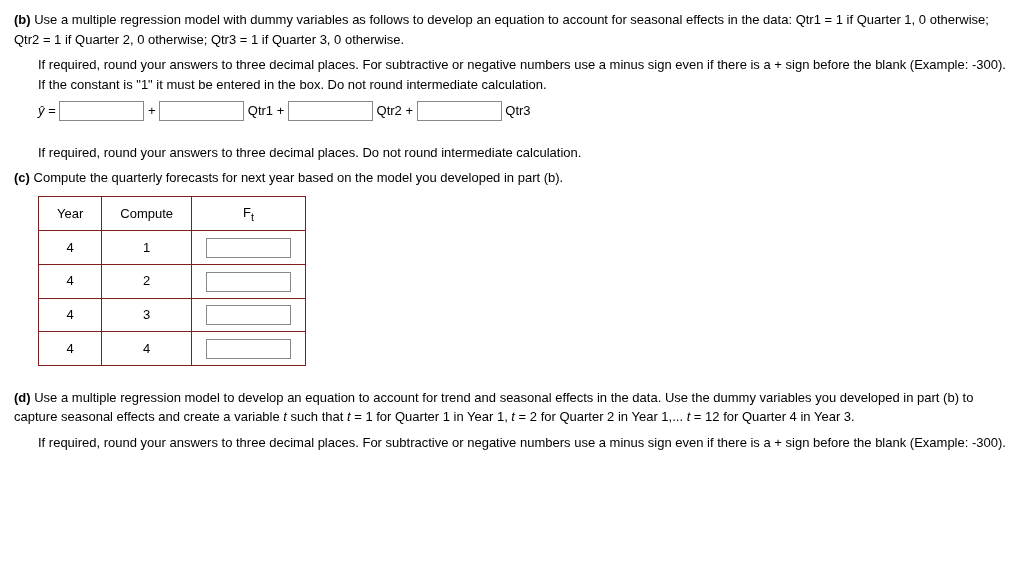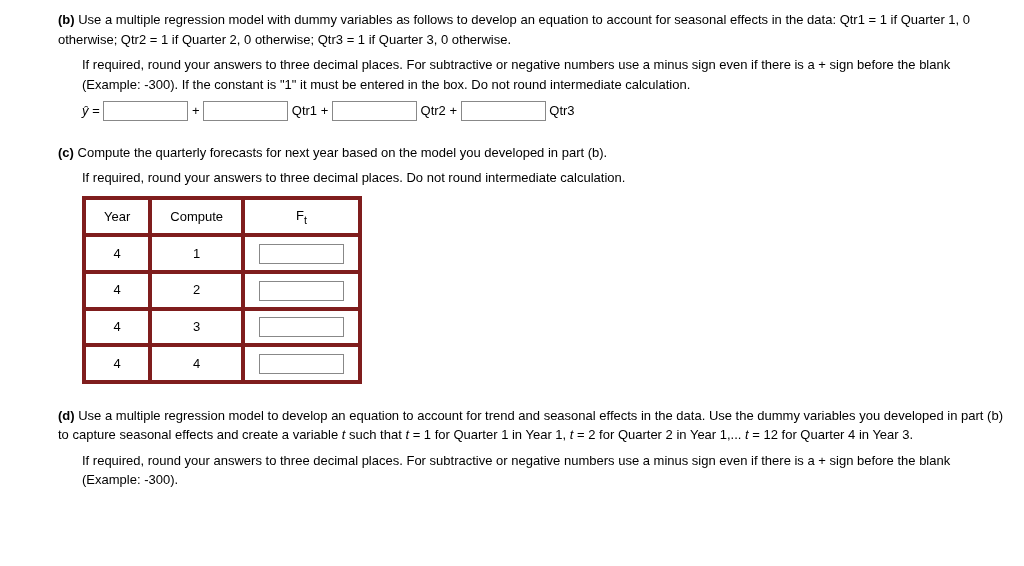--- a/index.html
+++ b/index.html
@@ -10,21 +10,20 @@
     body {
       font-family: Verdana, Geneva, sans-serif;
       font-size: 13px;
       color: #000;
       padding: 10px 14px;
       line-height: 1.5;
       background: #fff;
     }
     .question-part {
       margin-bottom: 22px;
-      margin-left: 44px;
     }
     .part-label {
       font-weight: bold;
     }
     .indent {
       margin-left: 24px;
     }
     .para {
       margin-bottom: 6px;
     }
@@ -45,21 +44,21 @@
     }
     .eq-symbol {
       font-style: italic;
     }
     table.forecast {
       border-collapse: collapse;
       margin-top: 8px;
       margin-left: 24px;
     }
     table.forecast th, table.forecast td {
-      border: 4px solid #7f1d1d;
+      border: 1px solid #7f1d1d;
       padding: 6px 14px;
       text-align: center;
       font-size: 13px;
       font-weight: normal;
     }
     table.forecast th {
       padding: 6px 18px;
     }
     .input-cell {
       width: 85px;
@@ -91,25 +90,25 @@
     <input type="text" class="input-eq" style="">
     <span class="inline-text"> Qtr1 + </span>
     <input type="text" class="input-eq" style="">
     <span class="inline-text"> Qtr2 + </span>
     <input type="text" class="input-eq" style="">
     <span class="inline-text"> Qtr3</span>
   </div>
 </div>
 
 <div class="question-part">
+  <p class="para indent">If required, round your answers to three decimal places. Do not round intermediate calculation.</p>
   <p class="para">
     <span class="part-label">(c)</span>
     <span>Compute the quarterly forecasts for next year based on the model you developed in part (b).</span>
   </p>
-  <p class="para indent">If required, round your answers to three decimal places. Do not round intermediate calculation.</p>
   <table class="forecast">
     <thead>
       <tr>
         <th>Year</th>
         <th>Compute</th>
         <th><span class="ft-sub">F<sub>t</sub></span></th>
       </tr>
     </thead>
     <tbody>
       <tr>

